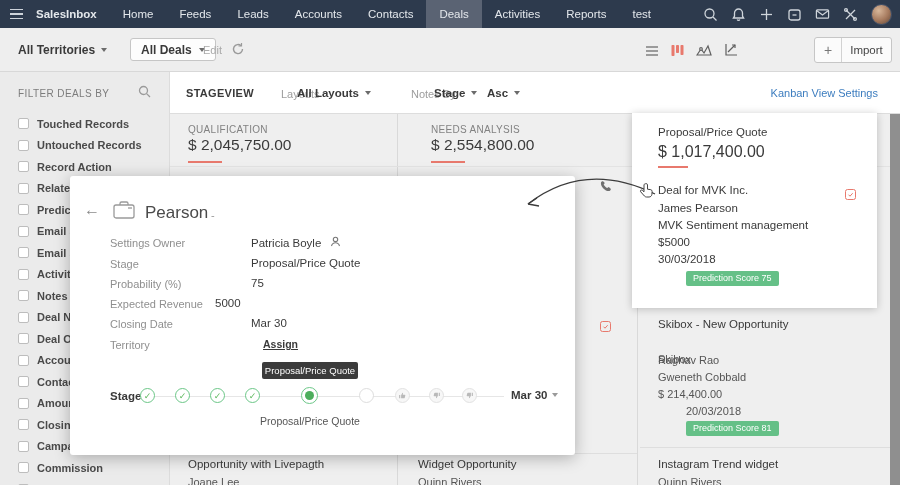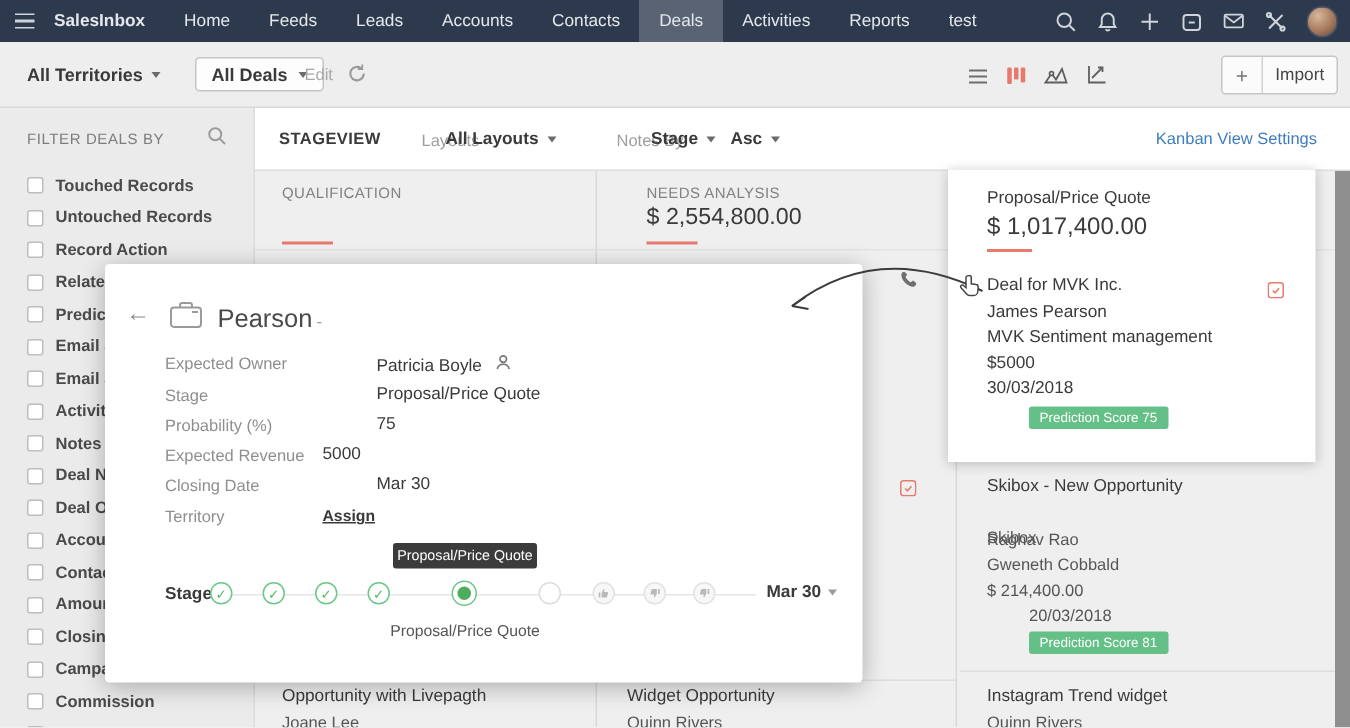--- a/index.html
+++ b/index.html
@@ -69,21 +69,21 @@
   .task-ico { position:absolute; }
 
   
   .overlay { position:absolute; left:70px; top:176px; width:505px; height:279px; background:#fff; border-radius:3px; box-shadow:0 3px 16px rgba(0,0,0,.28); z-index:15; }
   .ov-back { position:absolute; left:14px; top:26px; font-size:16px; color:#8a8a8a; line-height:1; }
   .ov-title { position:absolute; left:75px; top:27px; font-size:17px; color:#4a4a4a; }
   .ov-dash { position:absolute; left:141px; top:33px; font-size:11px; color:#999; }
   .ov-row-l { position:absolute; left:40px; font-size:11px; color:#8f8f8f; }
   .ov-row-v { position:absolute; left:145px; font-size:11.5px; color:#3a3a3a; }
   .w600 { font-weight:normal;margin-left:36px; }
-  .assign { font-size:10.5px; font-weight:bold; text-decoration:underline; color:#3a3a3a; }
+  .assign { font-size:10.5px; font-weight:bold; text-decoration:underline; color:#3a3a3a;margin-left:48px; }
   .tl-line { position:absolute; left:74px; top:220px; width:360px; height:1px; background:#e6e6e6; }
   .tl-stage-lbl { position:absolute; left:40px; top:214px; font-size:11.5px; font-weight:bold; color:#3a3a3a; }
   .circle { position:absolute; border-radius:50%; background:#fff; display:flex; align-items:center; justify-content:center; }
   .c-done { width:15px; height:15px; border:1.5px solid #6cc788; color:#5cb85c; font-size:9px; top:212px; }
   .c-cur { width:17px; height:17px; border:1.5px solid #6cc788; top:211px; }
   .c-cur i { width:9px; height:9px; border-radius:50%; background:#4cae5c; display:block; }
   .c-empty { width:15px; height:15px; border:1.5px solid #ddd; top:212px; }
   .c-thumb { width:15px; height:15px; border:1.5px solid #e2e2e2; background:#f7f7f7; top:212px; }
   .c-thumb svg { fill:#b9b9b9; }
   .tl-date { position:absolute; left:441px; top:213px; font-size:11.5px; font-weight:bold; color:#3a3a3a; display:flex; gap:5px; align-items:center; }
@@ -300,20 +300,21 @@
           <span class="caret"></span>
         </div>
       <div class="kvs-link">Kanban View Settings</div>
     </div>
 
     <div class="col-divider" style="left:227px; height:371px;"></div>
     <div class="col-divider" style="left:467px; height:371px;"></div>
     <div class="right-strip"></div>
 
     <div class="col-head-name" style="left:18px; top:52px;">QUALIFICATION</div>
+    <div class="col-head-total" style="left:18px; top:64px;">$ 2,045,750.00</div>
     <div class="red-line" style="left:18px; top:89px;"></div>
     <div class="col-head-name" style="left:261px; top:52px;">NEEDS ANALYSIS</div>
     <div class="col-head-total" style="left:261px; top:64px;">$ 2,554,800.00</div>
     <div class="red-line" style="left:261px; top:89px;"></div>
     <div class="head-sep"></div>
 
     <span class="task-ico" style="left:430px; top:246px;"><svg width="11" height="11" viewBox="0 0 11 11" fill="none" stroke="#e8796d" stroke-width="1">
           <rect x="0.5" y="0.5" width="10" height="10" rx="2"></rect>
           <path d="M3.5 5.7l1.5 1.5 2.7-3"></path>
         </svg></span>
@@ -360,21 +361,21 @@
   <div class="overlay">
     <div class="ov-back">←</div>
     <span class="abs" style="left:42px; top:24px;"><svg width="24" height="20" viewBox="0 0 24 20" fill="none" stroke="#9a9a9a" stroke-width="1.3">
           <rect x="2" y="5" width="20" height="13" rx="2"></rect>
           <path d="M8 5V3.5A1.5 1.5 0 0 1 9.5 2h5A1.5 1.5 0 0 1 16 3.5V5"></path>
           <path d="M16 8h4"></path>
         </svg></span>
     <div class="ov-title">Pearson</div>
     <div class="ov-dash">-</div>
 
-    <div class="ov-row-l" style="top:61px;">Expected Owner</div>
+    <div class="ov-row-l" style="top:61px;">Settings Owner</div>
     <div class="ov-row-v w600" style="top:60px;"><span>Patricia Boyle</span>
       <span style="margin-left:5px;"><svg width="11" height="11" viewBox="0 0 11 11" fill="none" stroke="#777" stroke-width="1.1">
             <circle cx="5.5" cy="3.4" r="2.2"></circle>
             <path d="M1.5 10c.6-2.2 2.2-3.2 4-3.2s3.4 1 4 3.2"></path>
           </svg></span>
     </div>
     <div class="ov-row-l" style="top:82px;">Stage</div>
     <div class="ov-row-v w600" style="top:81px;">Proposal/Price Quote</div>
     <div class="ov-row-l" style="top:102px;">Probability (%)</div>
     <div class="ov-row-v w600" style="top:101px;">75</div>

